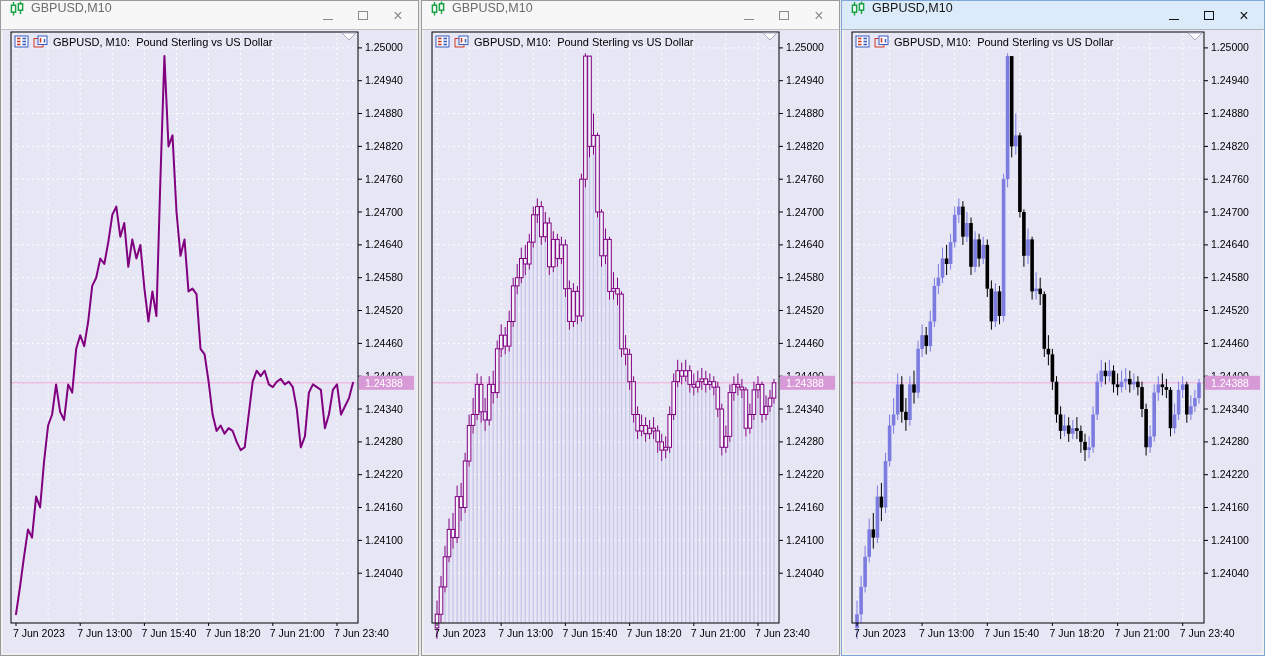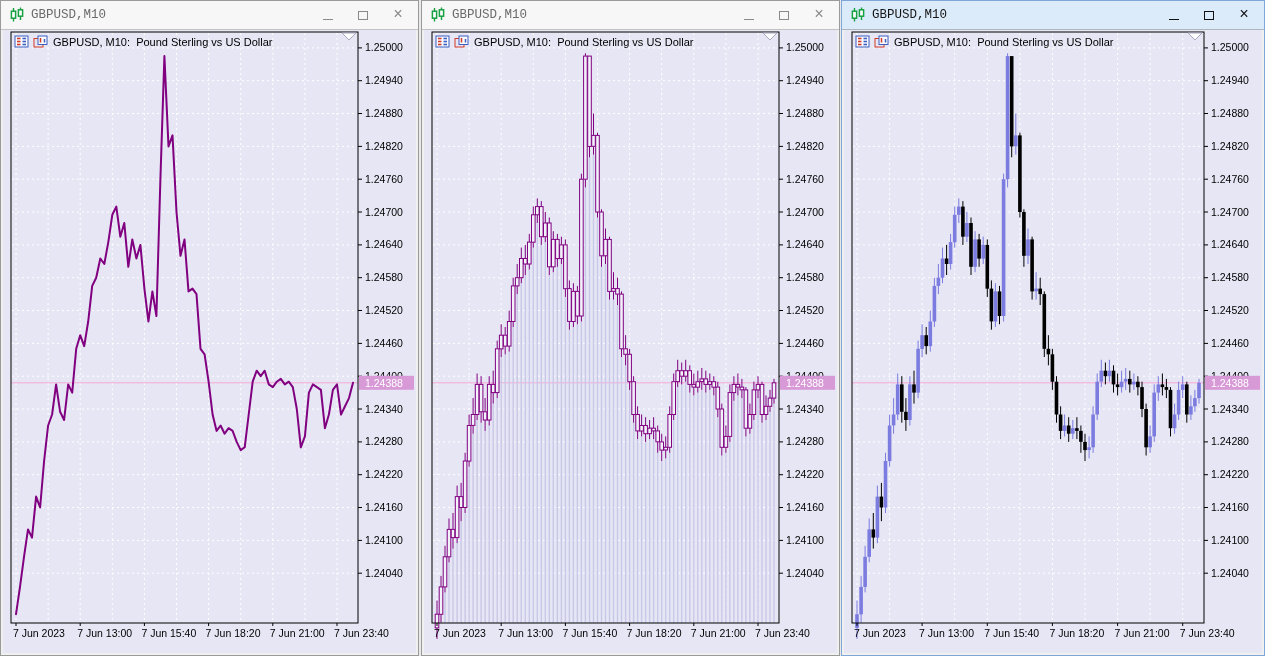--- a/index.html
+++ b/index.html
@@ -9,22 +9,22 @@
     font-family:"Liberation Sans", sans-serif;
   }
   .window{
     position:absolute;top:0;height:656px;box-sizing:border-box;
     background:#F0F0F0;border:1px solid #9A9A9A;
   }
   .w1{left:0;width:419px}
   .w2{left:421px;width:419px}
   .w3{left:841px;width:424px;border-color:#7FA6D9}
   .titlebar{
-    height:28px;display:flex;align-items:center;padding-left:8px;
-    background:#F7F7F7;border-bottom:1px solid #C2C2C2;position:relative;font-family:Liberation Mono, monospace;
+    height:28px;display:flex;padding-left:8px;
+    background:#F7F7F7;border-bottom:1px solid #C2C2C2;position:relative;
   }
   .w3 .titlebar{background:#DCEBF9;border-bottom-color:#AEB6BD}
   .tb-icon{width:16px;height:16px;display:inline-block;flex:0 0 auto}
   .tb-title{font-size:12.5px;color:#6B6B6B;margin-left:6px;white-space:nowrap}
   .w3 .tb-title{color:#161616}
   .tb-buttons{position:absolute;right:14px;top:0;height:100%;display:flex;align-items:center;gap:23px}
   .btn{width:12px;height:13px;position:relative;cursor:default}
   .glyph-min{position:absolute;left:1px;right:1px;bottom:2px;border-bottom:1.6px solid #8A8A8A}
   .glyph-max{position:absolute;left:1px;top:2px;width:8px;height:7px;border:1.4px solid #8A8A8A}
   .btn-close{font-size:16px;line-height:13px;color:#8A8A8A;width:12px;text-align:center}

